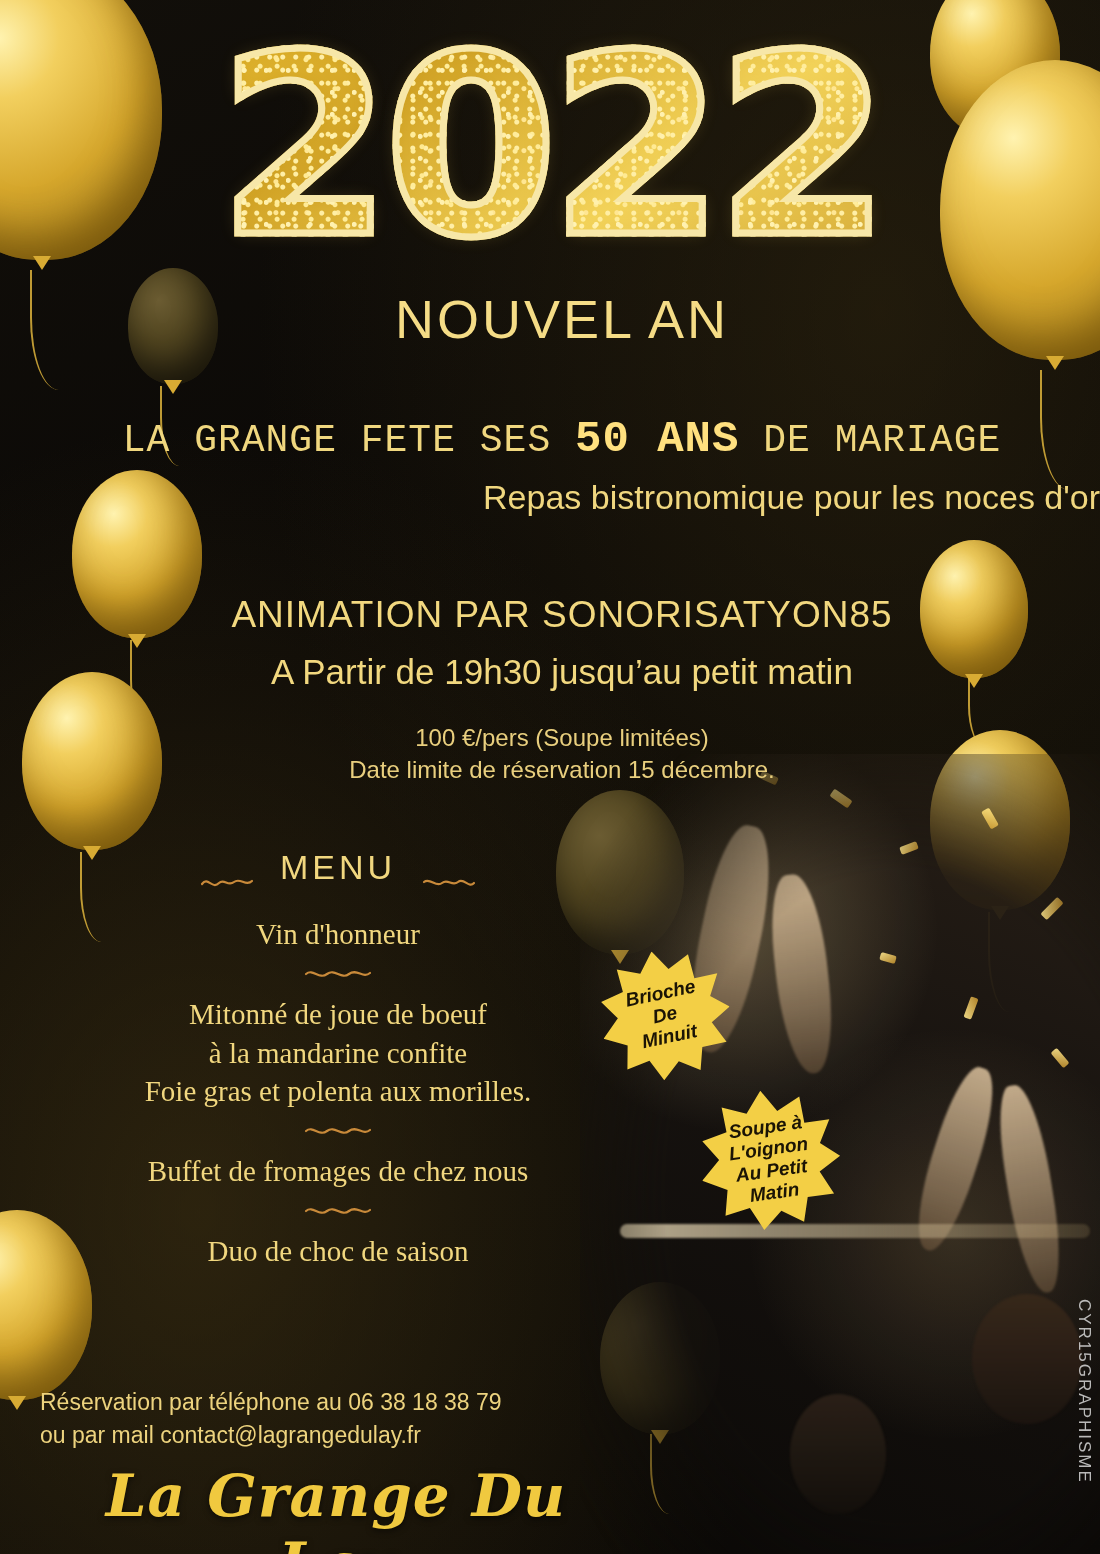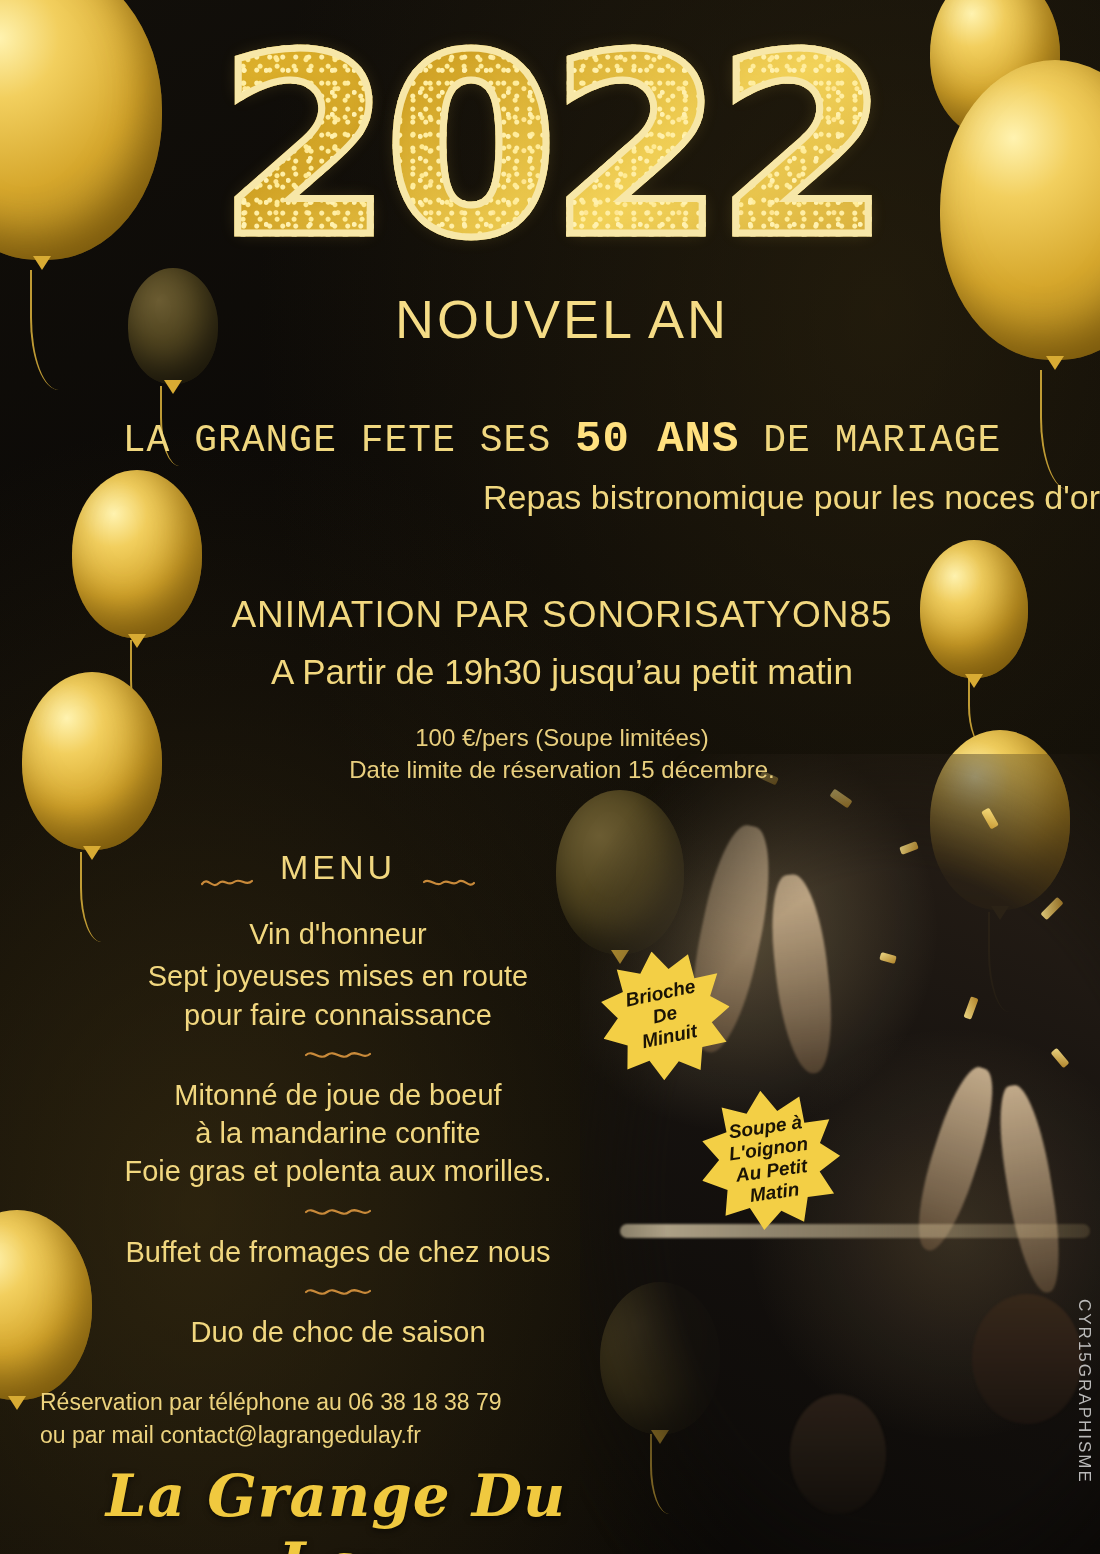--- a/index.html
+++ b/index.html
@@ -180,21 +180,21 @@
     display: flex;
     align-items: center;
     justify-content: center;
     gap: 26px;
   }
   .squiggle {
     display: inline-block;
     width: 54px; height: 16px;
     color: #c98a3a;
   }
-  .menu-items { margin-top: 28px; }
+  .menu-items { margin-top: 28px; font-family: Liberation Serif, serif; }
   .menu-item {
     font-size: 29px;
     line-height: 1.32;
     margin: 0 0 4px 0;
     white-space: pre-line;
   }
   .sep {
     margin: 14px auto;
     width: 70px; height: 14px;
     color: #c98a3a;
@@ -336,22 +336,20 @@
       <span>MENU</span>
       <span class="squiggle">
         <svg viewBox="0 0 54 16" width="54" height="16">
             <path d="M2 7 C8 2, 14 13, 20 8 C26 3, 30 12, 36 7 C42 2, 47 14, 52 8" fill="none" stroke="currentColor" stroke-width="2.2" stroke-linecap="round"></path>
           </svg>
       </span>
     </div>
 
     <div class="menu-items">
       <p class="menu-item">Vin d'honneur</p>
-      <p class="menu-item">Sept joyeuses mises en route
-pour faire connaissance</p>
       <div class="sep">
         <svg viewBox="0 0 70 14" width="70" height="14">
             <path d="M3 7 C10 1, 16 13, 24 7 C32 1, 38 13, 46 7 C54 1, 60 12, 67 6" fill="none" stroke="currentColor" stroke-width="2.2" stroke-linecap="round"></path>
           </svg>
       </div>
       <p class="menu-item">Mitonné de joue de boeuf
 à la mandarine confite
 Foie gras et polenta aux morilles.</p>
       <div class="sep">
         <svg viewBox="0 0 70 14" width="70" height="14">

